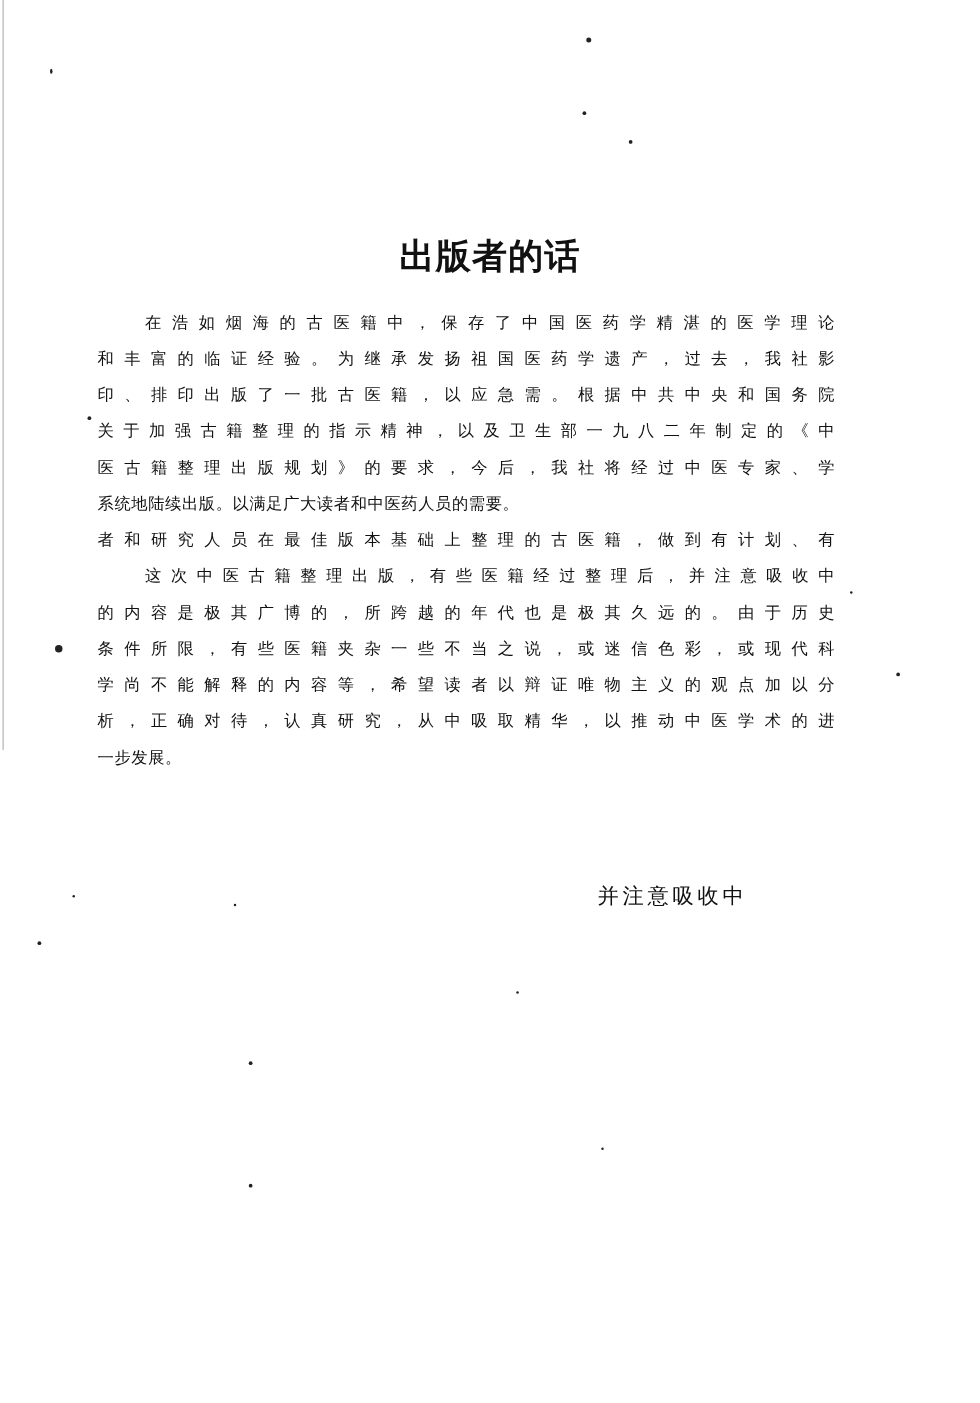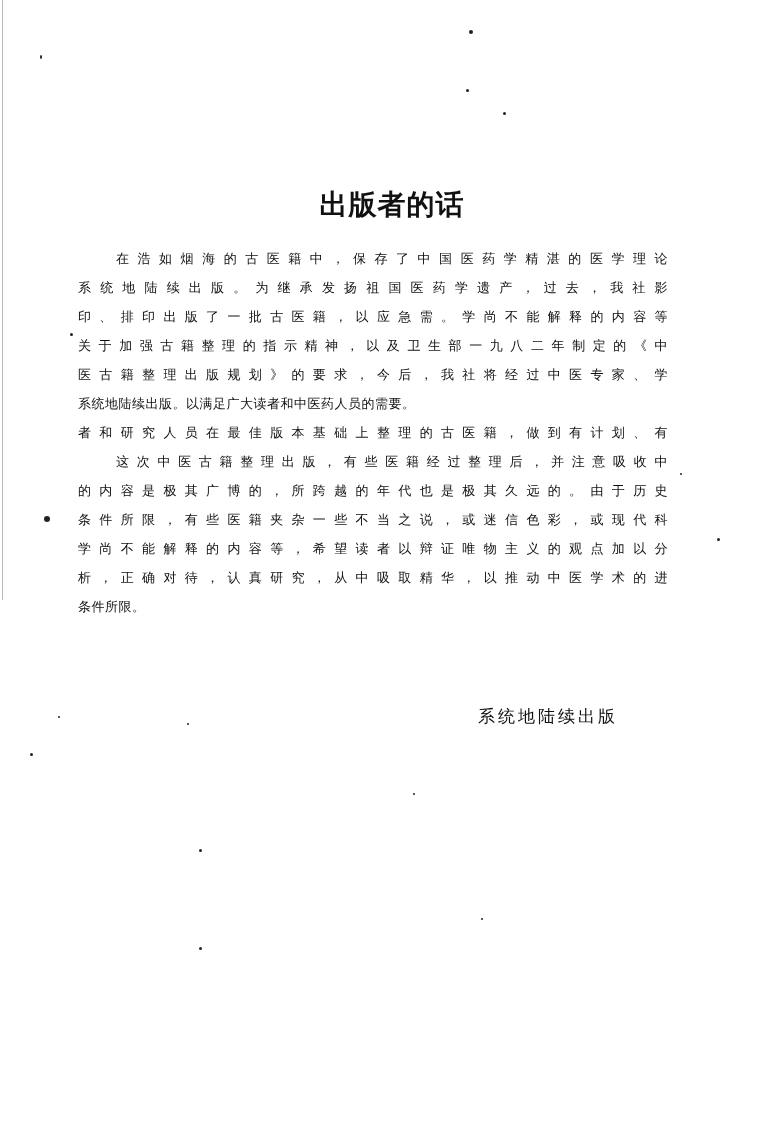--- a/index.html
+++ b/index.html
@@ -74,38 +74,38 @@
 </head>
 <body>
 
 <div class="page-edge"></div>
 
 <div class="title">出版者的话</div>
 
 <div class="body-text">
   <div>
     <span class="line indent">在浩如烟海的古医籍中，保存了中国医药学精湛的医学理论</span>
-    <span class="line">系统地陆续出版。为继承发扬祖国医药学遗产，过去，我社影</span>
-    <span class="line">印、排印出版了一批古医籍，以应急需。学尚不能解释的内容等</span>
+    <span class="line">和丰富的临证经验。为继承发扬祖国医药学遗产，过去，我社影</span>
+    <span class="line">印、排印出版了一批古医籍，以应急需。根据中共中央和国务院</span>
     <span class="line">关于加强古籍整理的指示精神，以及卫生部一九八二年制定的《中</span>
     <span class="line">医古籍整理出版规划》的要求，今后，我社将经过中医专家、学</span>
     <span class="line last">系统地陆续出版。以满足广大读者和中医药人员的需要。</span>
     <span class="line">者和研究人员在最佳版本基础上整理的古医籍，做到有计划、有</span>
   </div>
   <div>
     <span class="line indent">这次中医古籍整理出版，有些医籍经过整理后，并注意吸收中</span>
     <span class="line">的内容是极其广博的，所跨越的年代也是极其久远的。由于历史</span>
     <span class="line">条件所限，有些医籍夹杂一些不当之说，或迷信色彩，或现代科</span>
     <span class="line">学尚不能解释的内容等，希望读者以辩证唯物主义的观点加以分</span>
     <span class="line">析，正确对待，认真研究，从中吸取精华，以推动中医学术的进</span>
-    <span class="line last">条件所限。</span>
+    <span class="line last">一步发展。</span>
   </div>
 </div>
 
-<div class="signature">系统地陆续出版</div>
+<div class="signature">并注意吸收中</div>
 
 <div class="speck" style="left:469px;top:30px;width:4px;height:4px;"></div>
 <div class="speck" style="left:466px;top:89px;width:3px;height:3px;"></div>
 <div class="speck" style="left:503px;top:112px;width:3px;height:3px;"></div>
 <div class="speck" style="left:40px;top:55px;width:2px;height:4px;"></div>
 <div class="speck" style="left:70px;top:333px;width:3px;height:3px;"></div>
 <div class="speck" style="left:44px;top:516px;width:6px;height:6px;"></div>
 <div class="speck" style="left:680px;top:473px;width:2px;height:2px;"></div>
 <div class="speck" style="left:717px;top:538px;width:3px;height:3px;"></div>
 <div class="speck" style="left:58px;top:716px;width:2px;height:2px;"></div>

